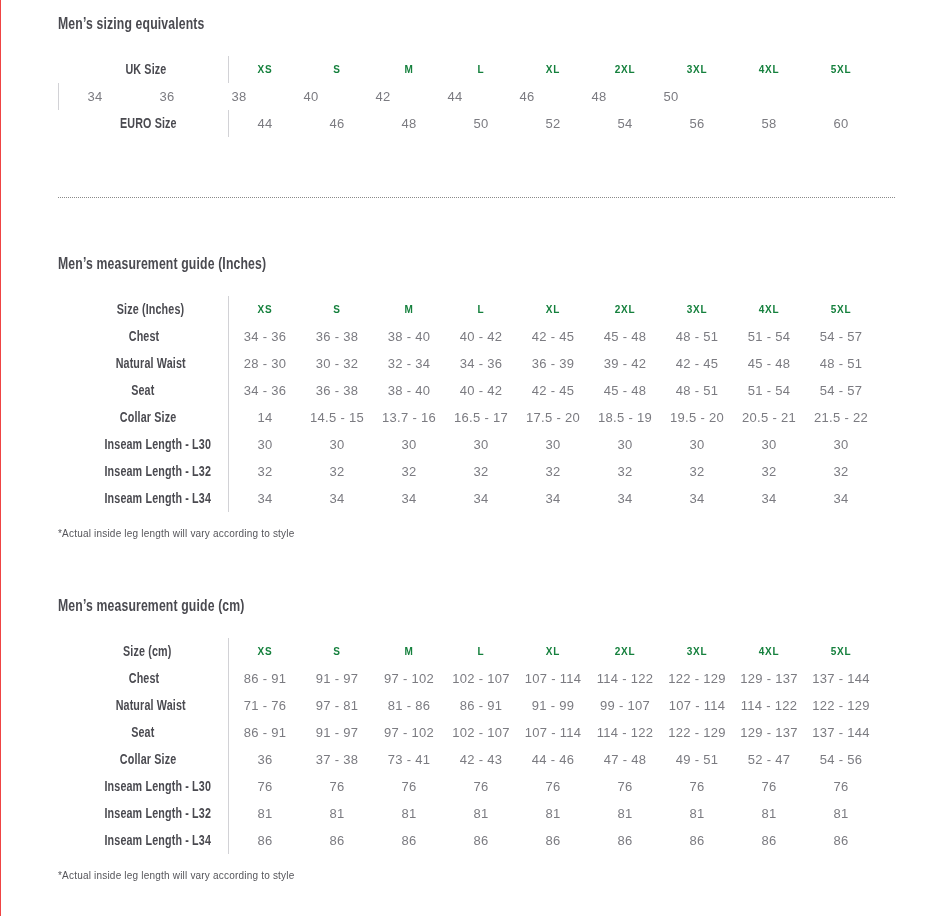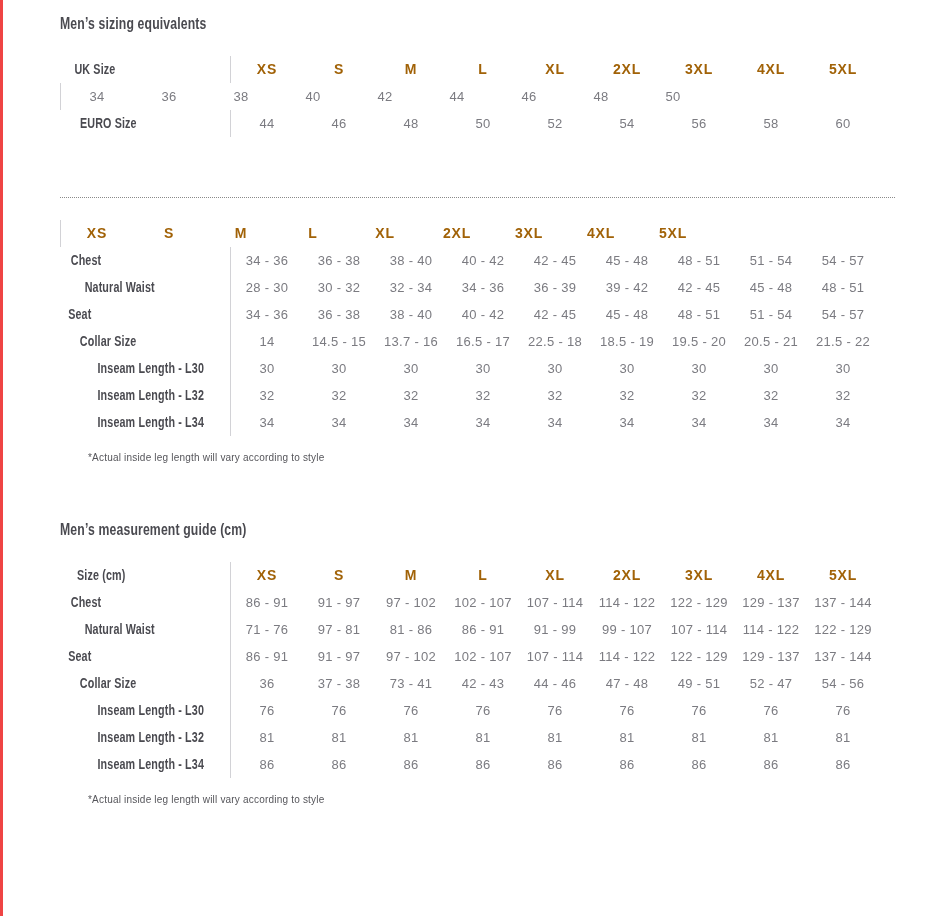--- a/index.html
+++ b/index.html
@@ -1,34 +1,34 @@
 <!DOCTYPE html>
 <html><head>
 <meta charset="utf-8">
 <style>
   * { margin:0; padding:0; box-sizing:border-box; }
   html,body { width:930px; height:916px; background:#ffffff; }
   body { font-family:"Liberation Sans", sans-serif; position:relative; overflow:hidden; }
-  .page { position:absolute; inset:0; border-left:3px solid #ef4444; padding:14px 35px 0 57px; }
+  .page { position:absolute; inset:0; border-left:1px solid #ef4444; padding:14px 35px 0 57px; }
 
   .title { font-size:17px; font-weight:700; color:#4a4a50; height:20px; line-height:20px; white-space:nowrap; }
   .title > span { display:inline-block; transform:scaleX(0.72); transform-origin:0 50%; letter-spacing:0.2px; }
   .section-title { margin-top:56px; }
 
   .table { margin-top:22px; }
   .trow { display:flex; height:27px; line-height:27px; }
-  .tlabel { width:170px; text-align:left; padding-right:9px; font-weight:700; font-size:14.5px; color:#4a4a50; white-space:nowrap; }
+  .tlabel { width:170px; text-align:center; padding-right:9px; font-weight:700; font-size:14.5px; color:#4a4a50; white-space:nowrap; }
   .tlabel .cond { display:inline-block; transform:scaleX(0.74); transform-origin:100% 50%; letter-spacing:0.2px; }
   .tcells { display:flex; border-left:1px solid #d2d2d6; }
   .tcell { width:72px; text-align:center; font-size:13px; color:#7b7b81; letter-spacing:0.3px; white-space:nowrap; }
-  .thead .tcell { font-size:14px; font-weight:700; color:#a16207; letter-spacing:0.8px; }
+  .thead .tcell { font-size:10px; font-weight:700; color:#15803d; letter-spacing:0.8px; }
 
   .dotted-divider { border-top:1px dotted #8a8a8a; margin-top:60px; height:0; }
 
-  .footnote { margin-top:16px; font-size:10px; color:#55555a; letter-spacing:0.2px; height:12px; line-height:12px;margin-left:28px; }
+  .footnote { margin-top:16px; font-size:10px; color:#55555a; letter-spacing:0.2px; height:12px; line-height:12px; }
 </style>
 </head>
 <body>
 
 <div class="page">
 
   <div class="title">
     <span>Men’s sizing equivalents</span>
   </div>
   <div class="table">
@@ -70,22 +70,26 @@
           <div class="tcell">54</div>
           <div class="tcell">56</div>
           <div class="tcell">58</div>
           <div class="tcell">60</div>
         </div>
       </div>
     </div>
 
   <div class="dotted-divider"></div>
 
+  <div class="title section-title">
+    <span>Men’s measurement guide (Inches)</span>
+  </div>
   <div class="table">
       <div class="trow thead">
+        <div class="tlabel"><span class="cond">Size (Inches)</span></div>
         <div class="tcells">
           <div class="tcell">XS</div>
           <div class="tcell">S</div>
           <div class="tcell">M</div>
           <div class="tcell">L</div>
           <div class="tcell">XL</div>
           <div class="tcell">2XL</div>
           <div class="tcell">3XL</div>
           <div class="tcell">4XL</div>
           <div class="tcell">5XL</div>
@@ -133,21 +137,21 @@
           <div class="tcell">54 - 57</div>
         </div>
       </div>
       <div class="trow">
         <div class="tlabel"><span class="cond">Collar Size</span></div>
         <div class="tcells">
           <div class="tcell">14</div>
           <div class="tcell">14.5 - 15</div>
           <div class="tcell">13.7 - 16</div>
           <div class="tcell">16.5 - 17</div>
-          <div class="tcell">22.5 - 18</div>
+          <div class="tcell">17.5 - 20</div>
           <div class="tcell">18.5 - 19</div>
           <div class="tcell">19.5 - 20</div>
           <div class="tcell">20.5 - 21</div>
           <div class="tcell">21.5 - 22</div>
         </div>
       </div>
       <div class="trow">
         <div class="tlabel"><span class="cond">Inseam Length - L30</span></div>
         <div class="tcells">
           <div class="tcell">30</div>

